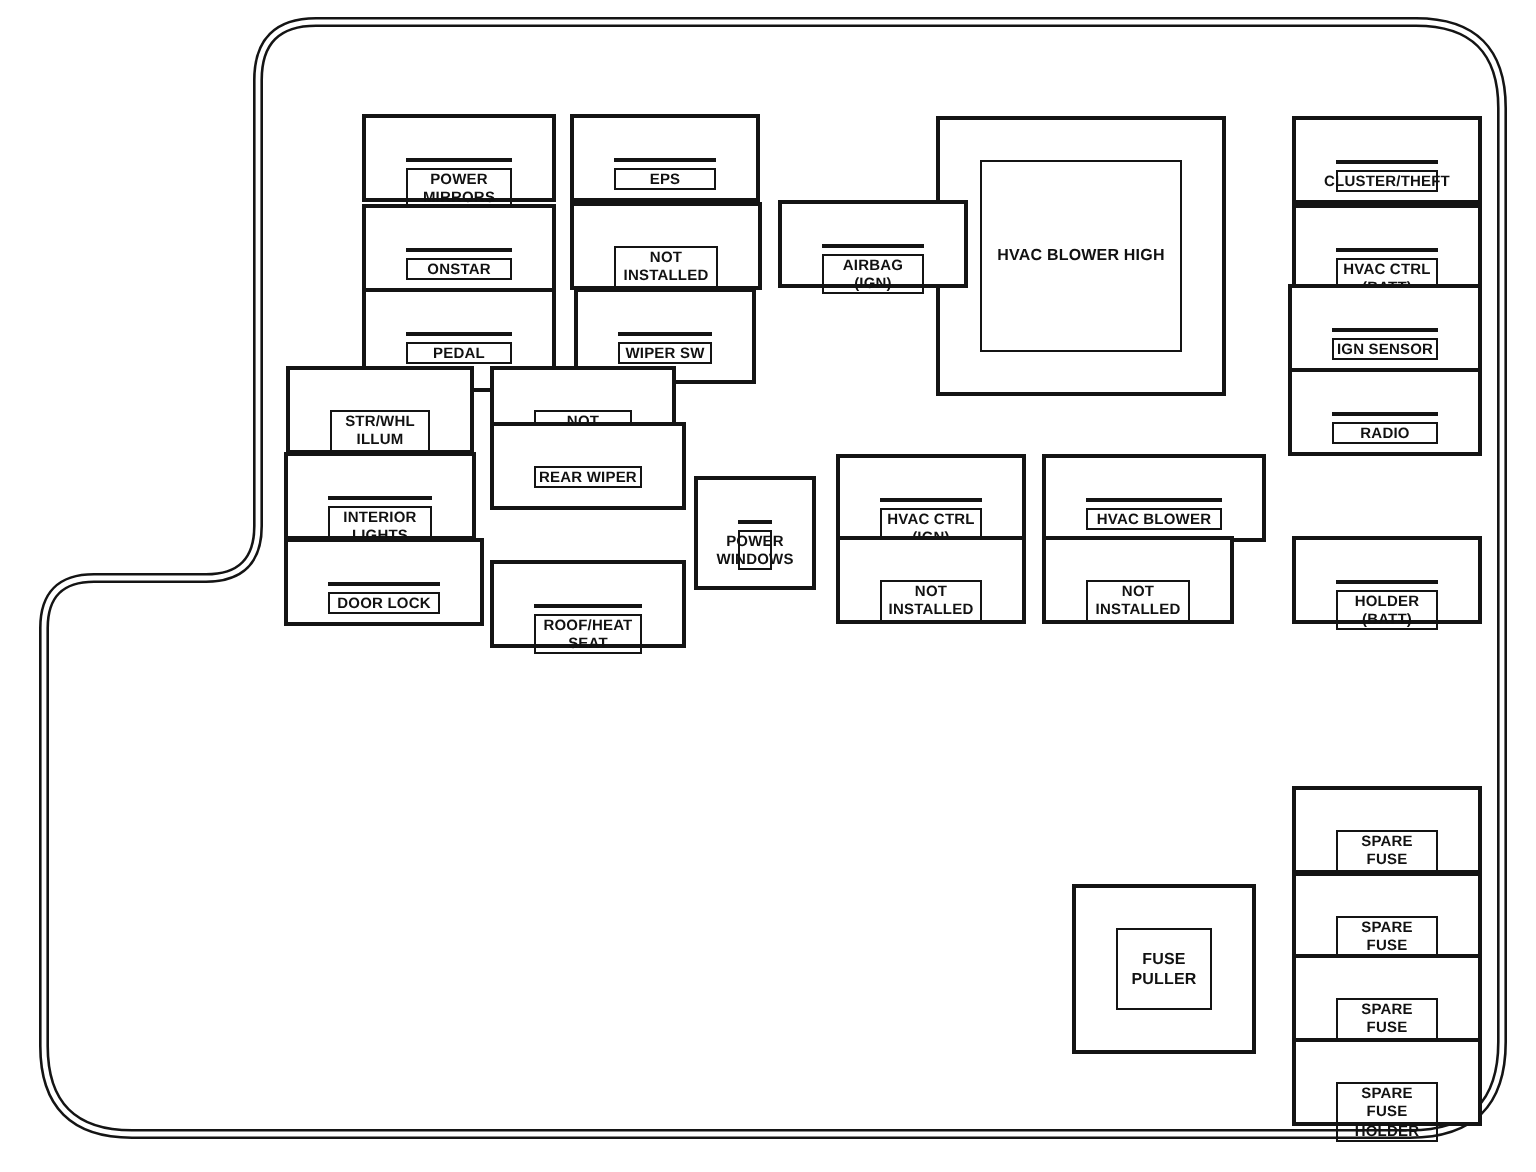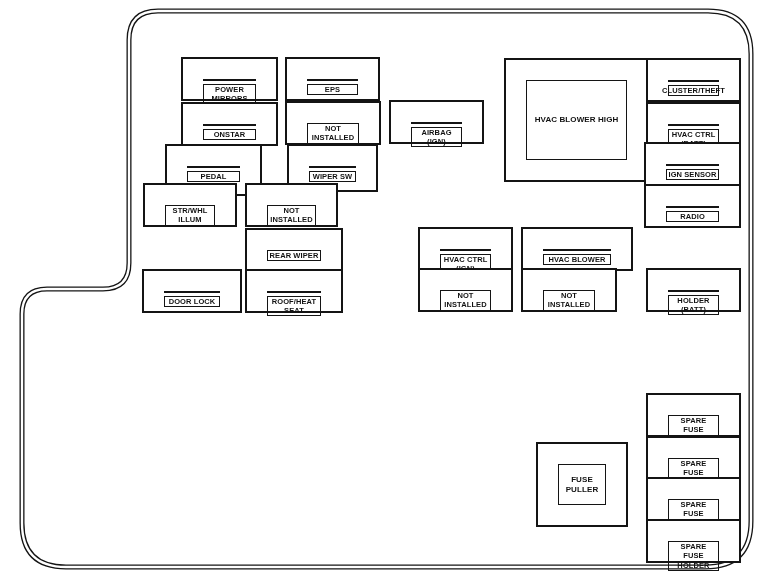--- a/index.html
+++ b/index.html
@@ -35,21 +35,21 @@
   </svg>
 
   <div class="box" style="left:181px;top:57px;width:97px;height:36px">
     <div class="slot"></div>
     <div class="lbl">POWER MIRRORS</div>
   </div>
   <div class="box" style="left:285px;top:57px;width:95px;height:36px">
     <div class="slot"></div>
     <div class="lbl">EPS</div>
   </div>
-  <div class="box big" style="left:504px;top:58px;width:145px;height:124px">
+  <div class="box big" style="left:468px;top:58px;width:145px;height:140px">
     <div class="lbl">HVAC BLOWER HIGH</div>
   </div>
   <div class="box" style="left:646px;top:58px;width:95px;height:37px">
     <div class="slot"></div>
     <div class="lbl">CLUSTER/THEFT</div>
   </div>
 
   <div class="box" style="left:181px;top:102px;width:97px;height:34px">
     <div class="slot"></div>
     <div class="lbl">ONSTAR</div>
@@ -59,21 +59,21 @@
   </div>
   <div class="box" style="left:389px;top:100px;width:95px;height:36px">
     <div class="slot"></div>
     <div class="lbl">AIRBAG (IGN)</div>
   </div>
   <div class="box" style="left:646px;top:102px;width:95px;height:36px">
     <div class="slot"></div>
     <div class="lbl">HVAC CTRL (BATT)</div>
   </div>
 
-  <div class="box" style="left:165px;top:144px;width:97px;height:52px">
+  <div class="box" style="left:181px;top:144px;width:97px;height:52px">
     <div class="slot"></div>
     <div class="lbl">PEDAL</div>
   </div>
   <div class="box" style="left:287px;top:144px;width:91px;height:48px">
     <div class="slot"></div>
     <div class="lbl">WIPER SW</div>
   </div>
   <div class="box" style="left:644px;top:142px;width:97px;height:37px">
     <div class="slot"></div>
     <div class="lbl">IGN SENSOR</div>
@@ -85,37 +85,46 @@
   </div>
   <div class="box" style="left:245px;top:183px;width:93px;height:37px">
     <div class="lbl">NOT
 INSTALLED</div>
   </div>
   <div class="box" style="left:644px;top:184px;width:97px;height:37px">
     <div class="slot"></div>
     <div class="lbl">RADIO</div>
   </div>
 
-  <div class="box" style="left:245px;top:228px;width:98px;height:33px">
+  <div class="box" style="left:142px;top:226px;width:96px;height:36px">
+    <div class="slot"></div>
+    <div class="lbl">INTERIOR LIGHTS</div>
+  </div>
+  <div class="box" style="left:245px;top:211px;width:98px;height:33px">
     <div class="lbl">REAR WIPER</div>
+  </div>
+  <div class="box" style="left:347px;top:238px;width:61px;height:57px">
+    <div class="slot"></div>
+    <div class="lbl">POWER
+WINDOWS</div>
   </div>
   <div class="box" style="left:418px;top:227px;width:95px;height:35px">
     <div class="slot"></div>
     <div class="lbl">HVAC CTRL (IGN)</div>
   </div>
   <div class="box" style="left:521px;top:227px;width:112px;height:35px">
     <div class="slot"></div>
     <div class="lbl">HVAC BLOWER</div>
   </div>
 
   <div class="box" style="left:142px;top:269px;width:100px;height:35px">
     <div class="slot"></div>
     <div class="lbl">DOOR LOCK</div>
   </div>
-  <div class="box" style="left:245px;top:269px;width:98px;height:35px">
+  <div class="box" style="left:245px;top:280px;width:98px;height:35px">
     <div class="slot"></div>
     <div class="lbl">ROOF/HEAT SEAT</div>
   </div>
   <div class="box" style="left:418px;top:268px;width:95px;height:37px">
     <div class="lbl">NOT
 INSTALLED</div>
   </div>
   <div class="box" style="left:521px;top:268px;width:96px;height:37px">
     <div class="lbl">NOT
 INSTALLED</div>

